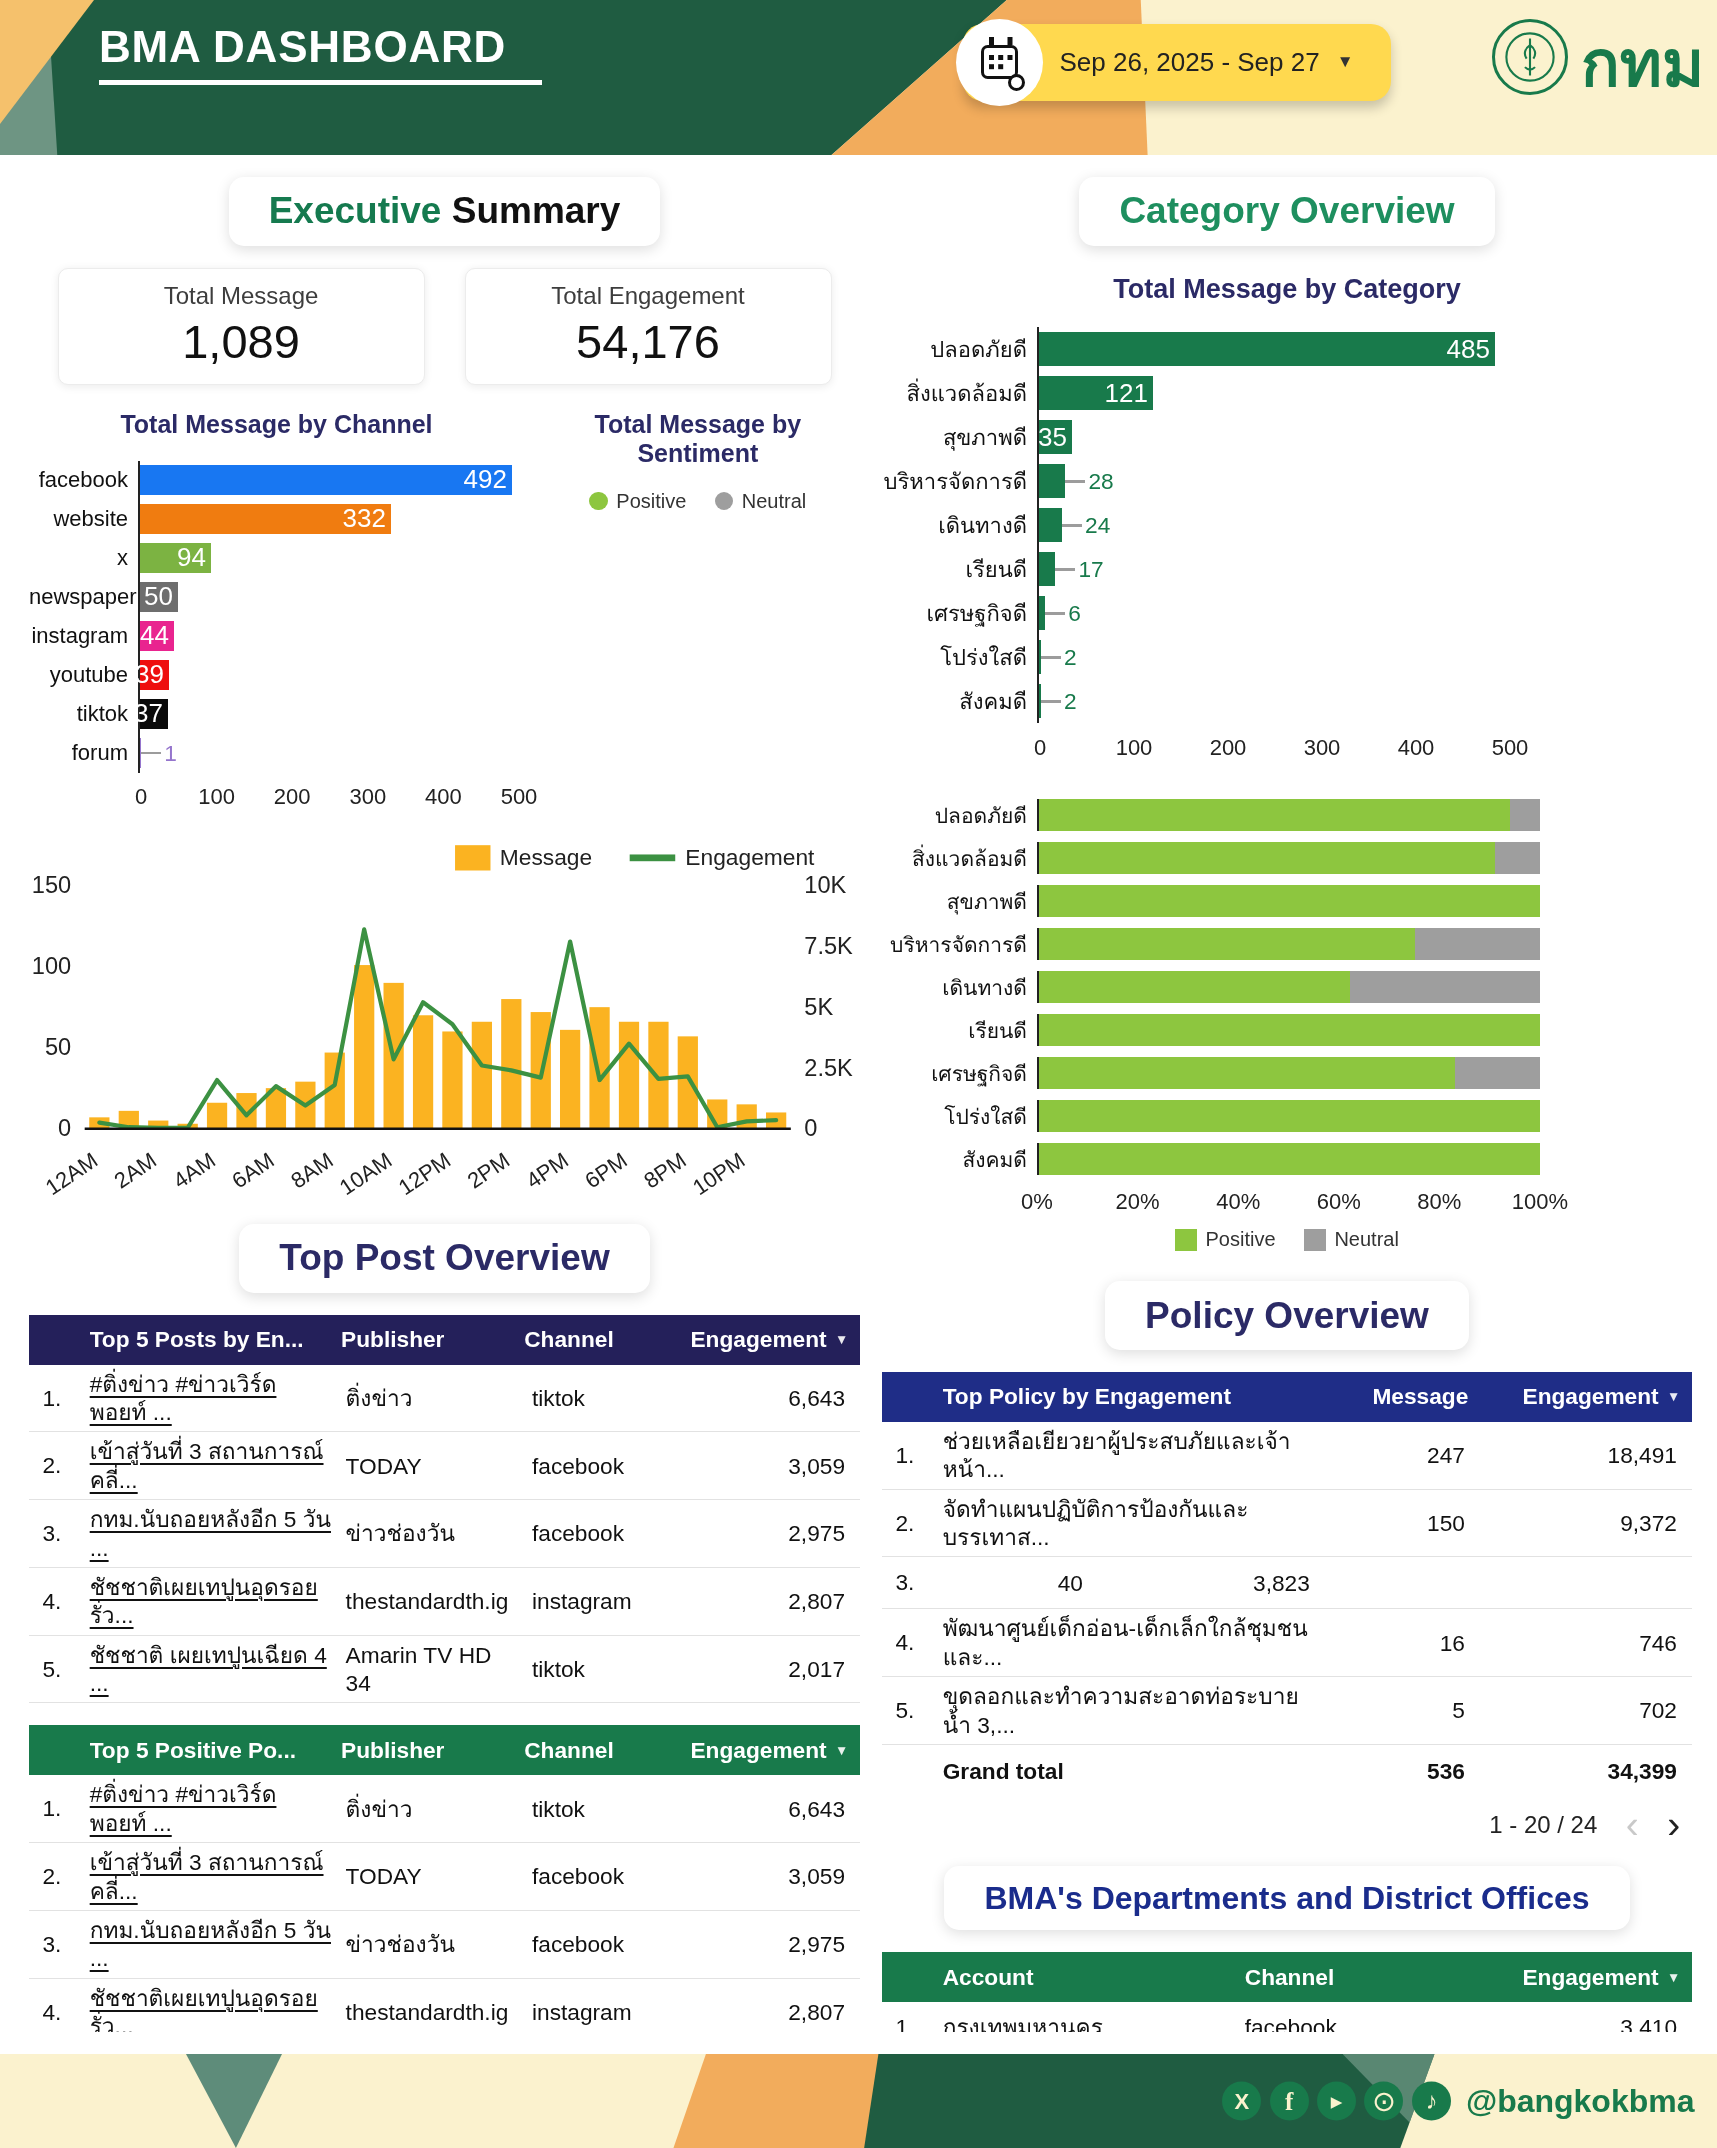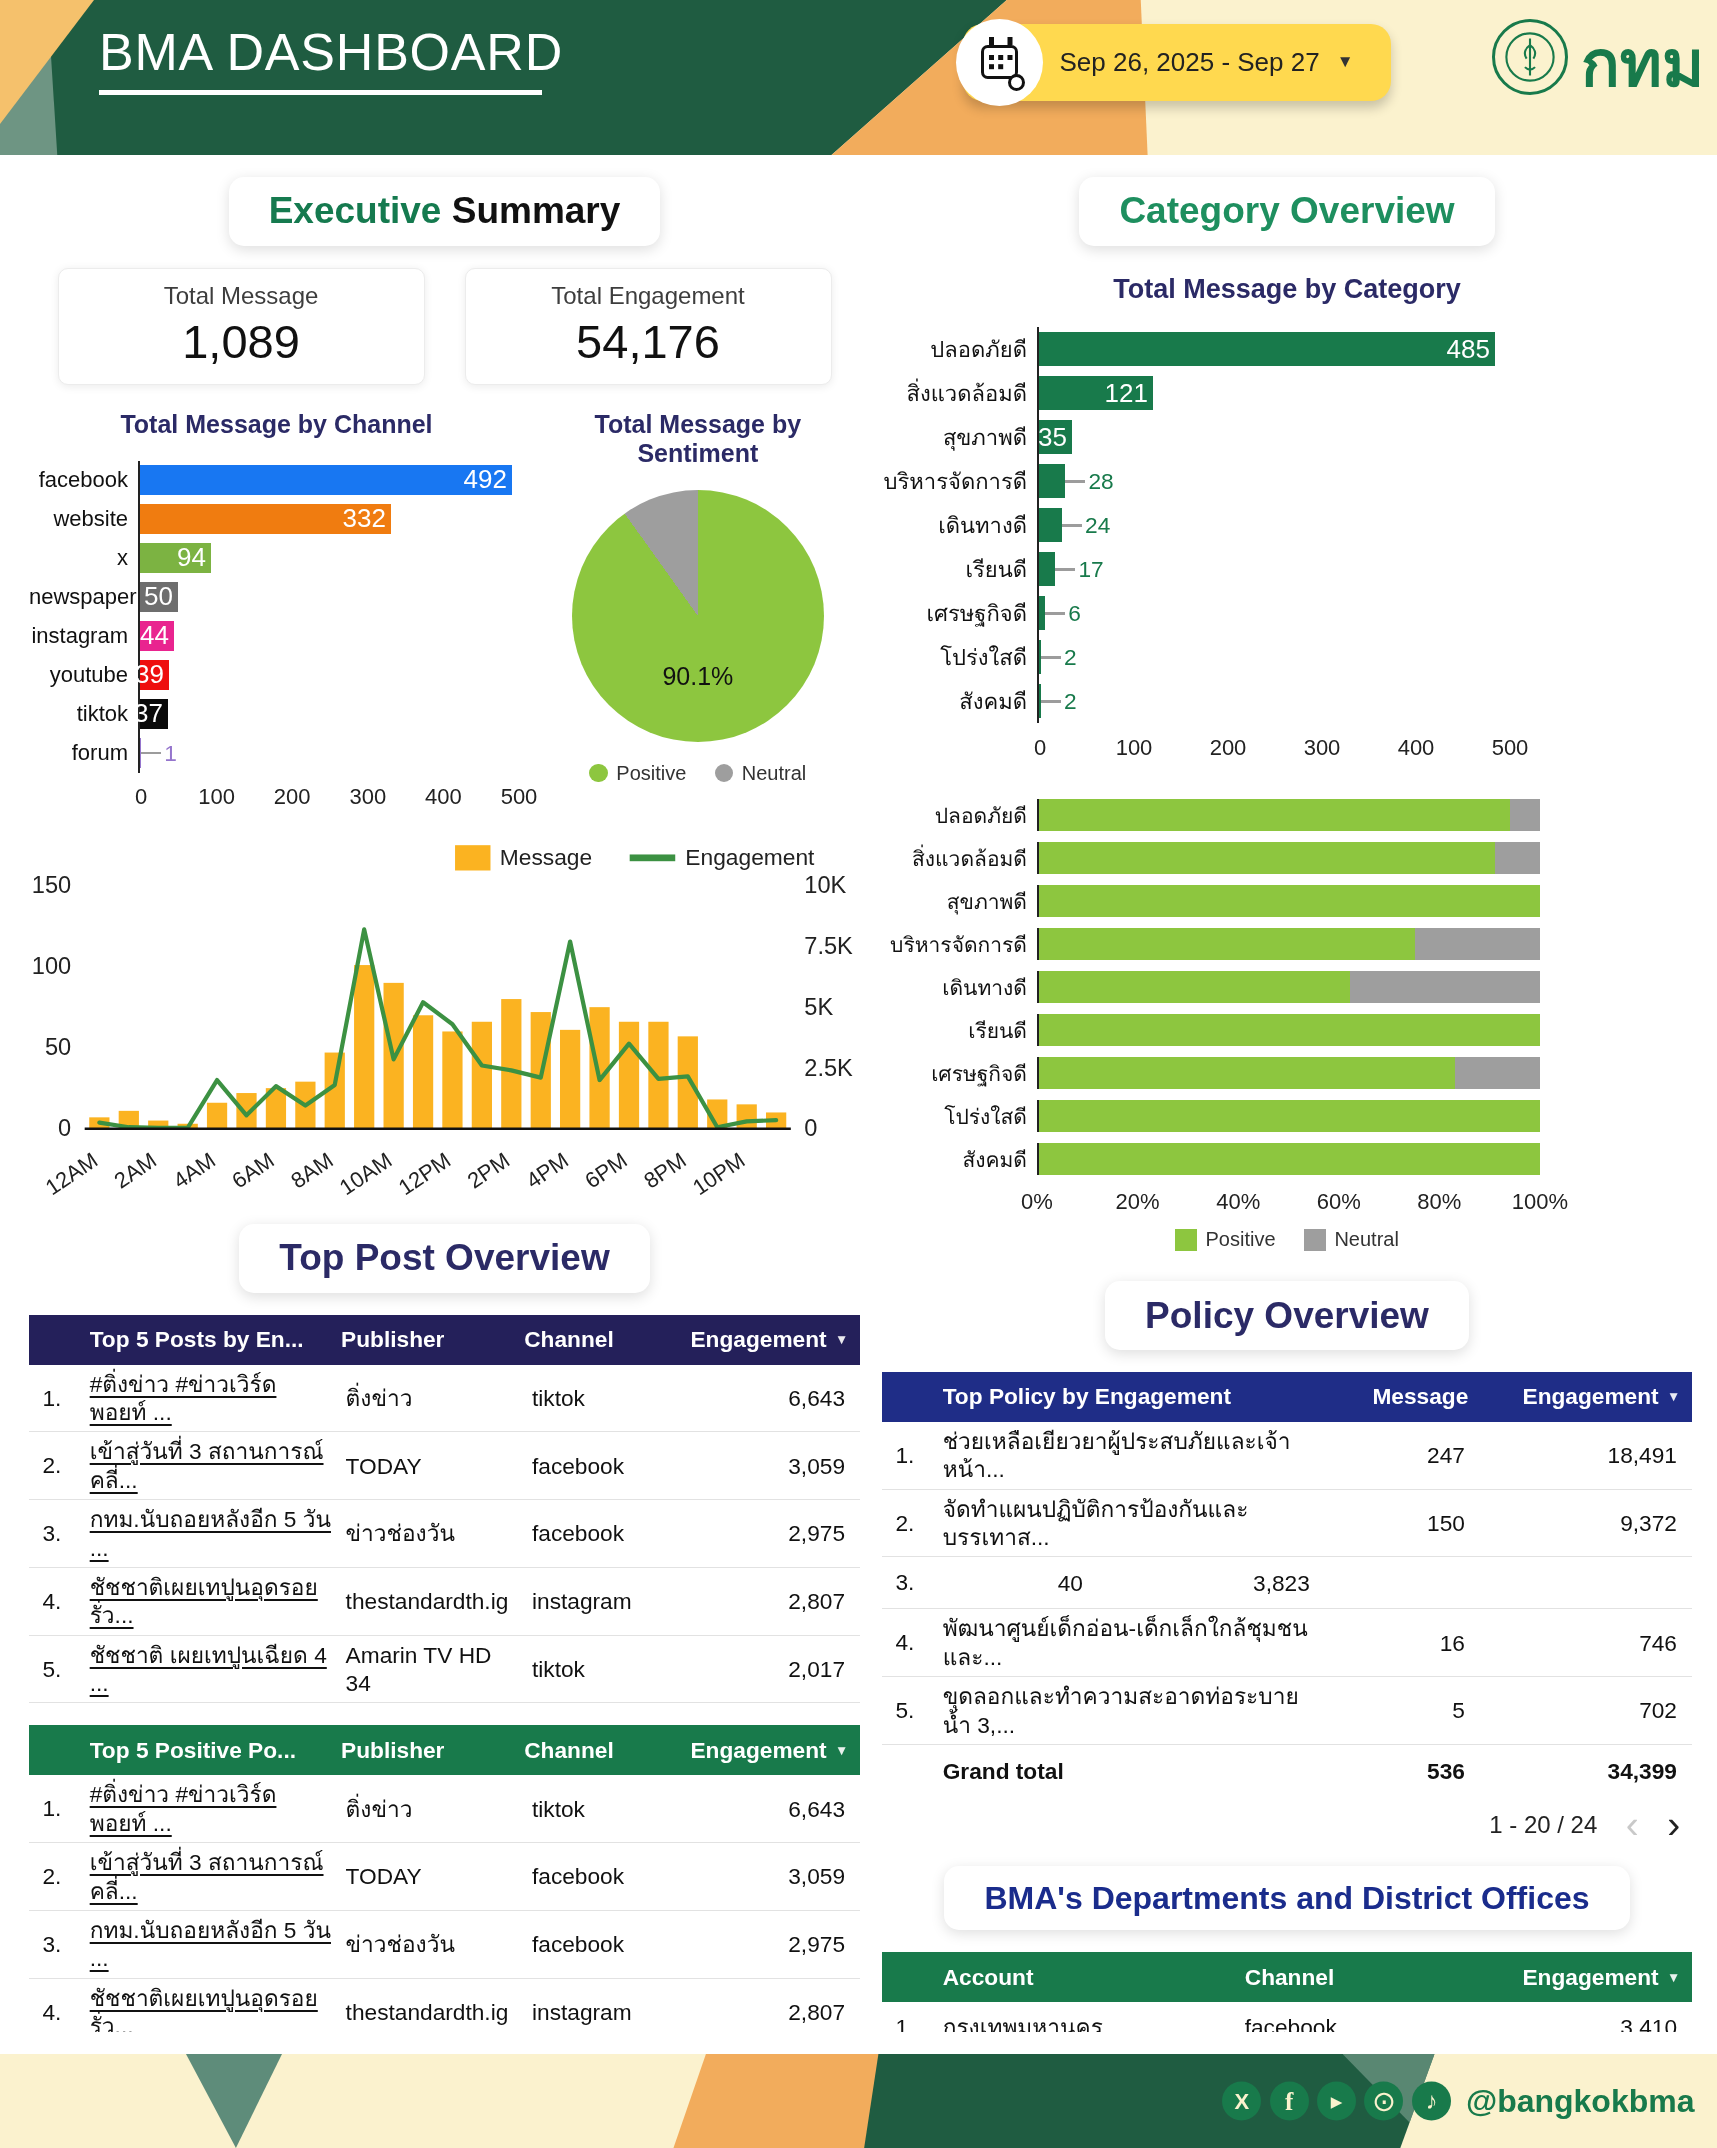--- a/index.html
+++ b/index.html
@@ -7,21 +7,21 @@
   body { font-family:"Liberation Sans","DejaVu Sans",sans-serif; background:#fff; position:relative; overflow:hidden; }
   .page { width:1718px; height:2148px; position:relative; background:#fff; }
 
   
   header { position:relative; height:155px; background:#FBF2CE; overflow:hidden; }
   .hd-green  { position:absolute; inset:0; background:#1F5C41; clip-path:polygon(0 0,58.6% 0,48.4% 100%,0 100%); }
   .hd-orange { position:absolute; inset:0; background:#F2AC5C; clip-path:polygon(58.6% 0,66.4% 0,66.8% 100%,48.4% 100%); }
   .hd-sage   { position:absolute; left:0; top:0; width:159px; height:155px; background:#6E9583; clip-path:polygon(0 24%,30% 2%,36% 100%,0 100%); }
   .hd-corner { position:absolute; left:0; top:0; width:94px; height:124px; background:#F5C16C; clip-path:polygon(0 0,100% 0,0 100%); }
   .hd-title-wrap { position:absolute; left:99px; top:22px; z-index:5; }
-  .hd-title { color:#fff; font-size:52px; font-weight:400; letter-spacing:0.8px; }
+  .hd-title { color:#fff; font-size:44px; font-weight:700; letter-spacing:0.8px; }
   .hd-underline { width:443px; height:4.2px; background:#fff; margin-top:8.4px; }
   .date-pill { position:absolute; left:963px; top:23.5px; width:428px; height:77px; background:#FFD94F; border-radius:20px;
                display:flex; align-items:center; justify-content:center; gap:17px; box-shadow:0 6.7px 11.7px rgba(0,0,0,.2); z-index:6; cursor:pointer; }
   .cal-circle { position:absolute; left:-6.7px; top:-5px; width:87px; height:87px; background:#fff; border-radius:50%;
                 display:flex; align-items:center; justify-content:center; }
   .cal { width:37px; height:34px; border:3.4px solid #111; border-radius:6.7px; position:relative; }
   .cal::before { content:""; position:absolute; top:-11px; left:5px; width:4.2px; height:8.4px; background:#111; box-shadow:18.5px 0 0 #111; }
   .cal::after  { content:""; position:absolute; left:4.2px; top:6.7px; width:5px; height:5px; background:#111;
                  box-shadow:9.2px 0 0 #111,18.5px 0 0 #111,0 9.2px 0 #111,9.2px 9.2px 0 #111; }
   .cal-clock { position:absolute; right:18.5px; bottom:15px; width:17px; height:17px; border:3.4px solid #111; border-radius:50%; background:#fff; }
@@ -241,24 +241,20 @@
                 <span class="tick" style="left:20%">100</span>
                 <span class="tick" style="left:40%">200</span>
                 <span class="tick" style="left:60%">300</span>
                 <span class="tick" style="left:80%">400</span>
                 <span class="tick" style="left:100%">500</span>
               </div>
             </div>
         </div>
         <div class="pie-block">
           <h3 class="chart-title">Total Message by Sentiment</h3>
-          <div class="pie-wrap">
-            <div class="pie" style="background: conic-gradient(rgb(141, 198, 63) 0deg, rgb(141, 198, 63) 324.4deg, rgb(158, 158, 158) 324.4deg, rgb(158, 158, 158) 360deg);"></div>
-            <span class="pie-label">90.1%</span>
-          </div>
           <div class="legend">
             <span class="li">
                 <span class="dot" style="background: rgb(141, 198, 63);"></span>
                 <span>Positive</span>
               </span>
             <span class="li">
                 <span class="dot" style="background: rgb(158, 158, 158);"></span>
                 <span>Neutral</span>
               </span>
           </div>

